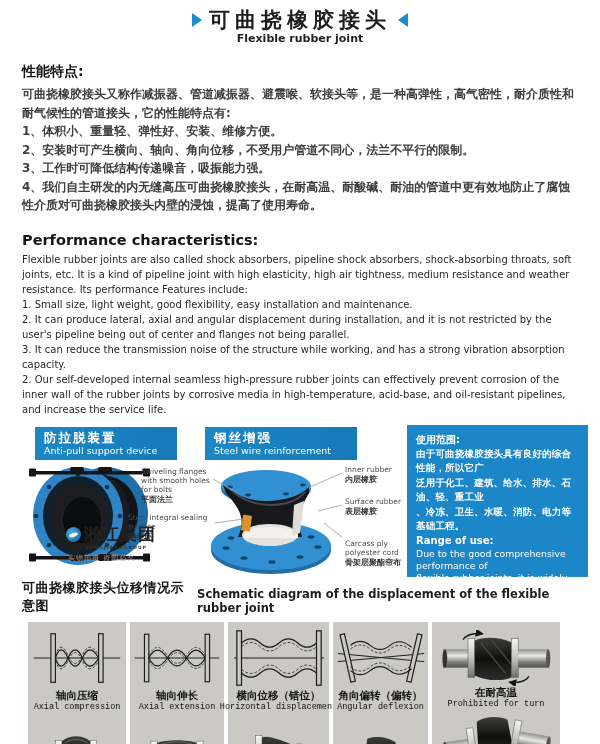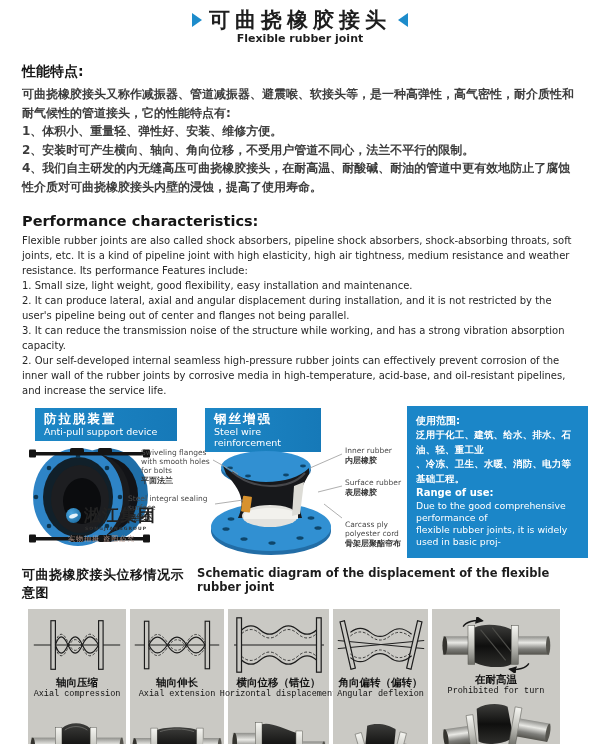--- a/index.html
+++ b/index.html
@@ -20,21 +20,21 @@
   .cn-body { font-size:12px; line-height:18.5px; font-weight:600; color:#3d3d3d; }
   .h-en { font-size:14.5px; font-weight:bold; color:#161616; margin:8px 0 4px; }
   .en-body { font-size:10px; line-height:15px; color:#272727; font-weight:500; }
 
   
   .band { position:relative; height:158px; margin-top:4px; }
   .blue-label { position:absolute; background:linear-gradient(90deg,#1d87c6,#1679b8); color:#fff; padding:3px 9px 4px; }
   .blue-label .l-cn { font-size:12.5px; font-weight:bold; letter-spacing:2px; line-height:15px; }
   .blue-label .l-en { font-size:9.5px; line-height:11px; }
   .lbl-1 { left:35px; top:6px; width:142px; }
-  .lbl-2 { left:205px; top:6px; width:116px; }
+  .lbl-2 { left:205px; top:6px; width:152px; }
 
   .photo-left { position:absolute; left:26px; top:36px; }
   .photo-cut  { position:absolute; left:208px; top:40px; }
 
   .ann { position:absolute; color:#4a4a4a; }
   .ann .a-en { font-size:7.5px; line-height:9px; }
   .ann .a-cn { font-size:8px; line-height:10px; font-weight:bold; color:#333; margin-top:1px; }
   .ann-lines { position:absolute; left:0; top:0; pointer-events:none; }
 
   .watermark { position:absolute; left:66px; top:102px; }
@@ -44,21 +44,21 @@
   .wm-cn { font-size:17px; font-weight:bold; color:#222; letter-spacing:1px; }
   .wm-en { font-size:4.5px; font-weight:bold; color:#333; letter-spacing:1.1px; margin-left:19px; margin-top:-1px; }
   .wm-note { font-size:7px; color:#b0948a; margin-top:3px; margin-left:2px; letter-spacing:1px; }
 
   .range-box { position:absolute; left:407px; top:4px; width:181px; height:152px; background:#1b86c8; color:#fff; padding:8px 9px; overflow:hidden; }
   .rb-h { font-size:10px; font-weight:bold; line-height:14px; }
   .rb-cn { font-size:9.5px; font-weight:600; line-height:14.5px; letter-spacing:0.2px; }
   .rb-en { font-size:9.3px; line-height:12px; }
 
   
-  .schem-head { padding:0 22px; margin-top:6px; display:flex; align-items:flex-start; gap:9px; }
+  .schem-head { padding:0 22px; display:flex; align-items:flex-end; gap:9px; }
   .sh-cn { font-size:13px; font-weight:bold; color:#161616; letter-spacing:0.5px; }
   .sh-en { font-size:11.5px; font-weight:bold; color:#1d1d1d; }
   .panels { margin:7px 36px 0 28px; display:flex; gap:4px; height:176px; }
   .panel { background:#cac9c4; display:flex; flex-direction:column; align-items:center; padding-top:6px; }
   .p1 { width:98px; } .p2 { width:94px; } .p3 { width:101px; } .p4 { width:95px; } .p5 { width:128px; }
   .cap { text-align:center; margin-top:1px; }
   .cap-cn { font-family:"DejaVu Serif", serif; font-size:10.5px; font-weight:bold; color:#111; line-height:13px; }
   .cap-en { font-family:"Liberation Mono", monospace; font-size:8.5px; color:#111; line-height:11px; white-space:nowrap; }
   .panel .photo { margin-top:auto; margin-bottom:5px; }
   .p5 .photo { margin:2px 0 0; }
@@ -98,20 +98,21 @@
     <span class="title-cn">可曲挠橡胶接头</span>
     <span class="tri tri-left"></span>
   </div>
   <div class="subtitle">Flexible rubber joint</div>
 
   <div class="sec">
     <div class="h-cn">性能特点:</div>
     <div class="cn-body">可曲挠橡胶接头又称作减振器、管道减振器、避震喉、软接头等，是一种高弹性，高气密性，耐介质性和耐气候性的管道接头，它的性能特点有:</div>
     <div class="cn-body">1、体积小、重量轻、弹性好、安装、维修方便。</div>
     <div class="cn-body">2、安装时可产生横向、轴向、角向位移，不受用户管道不同心，法兰不平行的限制。</div>
+    <div class="cn-body">3、工作时可降低结构传递噪音，吸振能力强。</div>
     <div class="cn-body">4、我们自主研发的内无缝高压可曲挠橡胶接头，在耐高温、耐酸碱、耐油的管道中更有效地防止了腐蚀性介质对可曲挠橡胶接头内壁的浸蚀，提高了使用寿命。</div>
   </div>
 
   <div class="sec">
     <div class="h-en">Performance characteristics:</div>
     <div class="en-body">Flexible rubber joints are also called shock absorbers, pipeline shock absorbers, shock-absorbing throats, soft joints, etc. It is a kind of pipeline joint with high elasticity, high air tightness, medium resistance and weather resistance. Its performance Features include:</div>
     <div class="en-body">1. Small size, light weight, good flexibility, easy installation and maintenance.</div>
     <div class="en-body">2. It can produce lateral, axial and angular displacement during installation, and it is not restricted by the user's pipeline being out of center and flanges not being parallel.</div>
     <div class="en-body">3. It can reduce the transmission noise of the structure while working, and has a strong vibration absorption capacity.</div>
     <div class="en-body">2. Our self-developed internal seamless high-pressure rubber joints can effectively prevent corrosion of the inner wall of the rubber joints by corrosive media in high-temperature, acid-base, and oil-resistant pipelines, and increase the service life.</div>
@@ -223,20 +224,21 @@
       <div class="wm-row">
         <span class="wm-logo"></span>
         <span class="wm-cn">淞江集团</span>
       </div>
       <div class="wm-en">SONGJIANGGROUP</div>
       <div class="wm-note">实物拍摄 盗图必究</div>
     </div>
 
     <div class="range-box">
       <div class="rb-h">使用范围:</div>
+      <div class="rb-cn">由于可曲挠橡胶接头具有良好的综合性能，所以它广</div>
       <div class="rb-cn">泛用于化工、建筑、给水、排水、石油、轻、重工业</div>
       <div class="rb-cn">、冷冻、卫生、水暖、消防、电力等基础工程。</div>
       <div class="rb-h">Range of use:</div>
       <div class="rb-en">Due to the good comprehensive performance of</div>
       <div class="rb-en">flexible rubber joints, it is widely used in basic proj-</div>
 
     </div>
   </div>
 
   <div class="schem-head">

